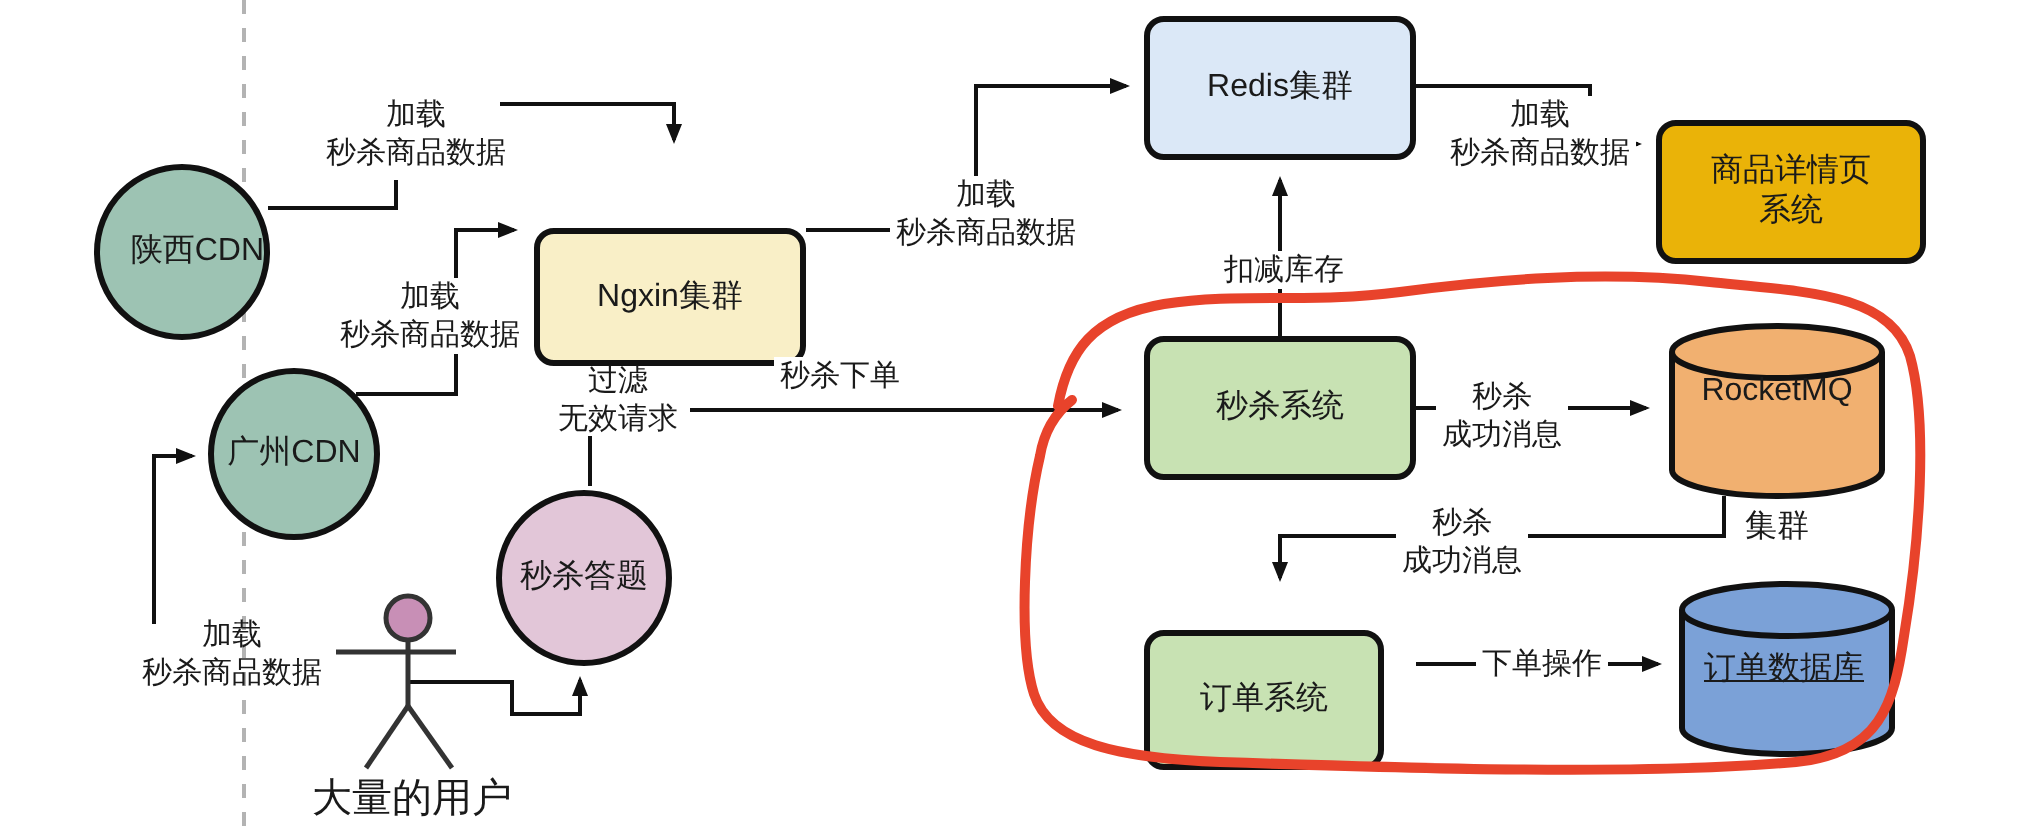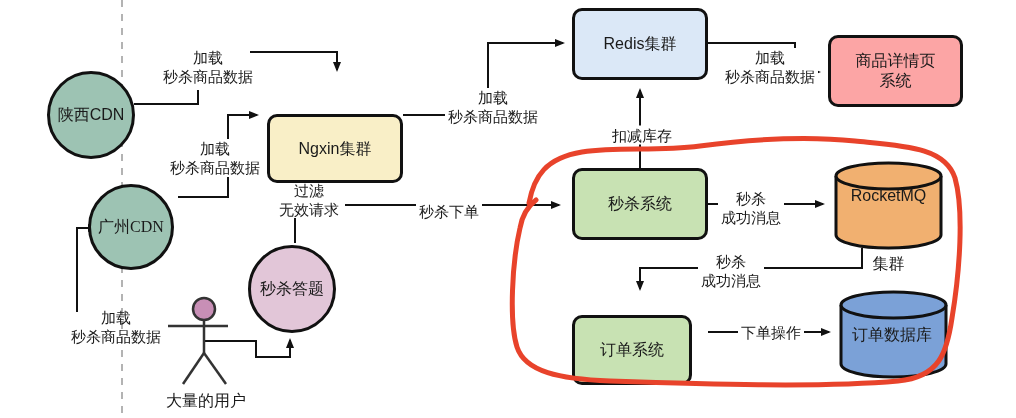--- a/index.html
+++ b/index.html
@@ -13,21 +13,21 @@
   .rect{border-radius:10px;}
   .circle{border-radius:50%;}
   .cyl-label{position:absolute;z-index:2;font-size:16px;line-height:20px;text-align:center;}
   .elabel{position:absolute;z-index:3;transform:translate(-50%,-50%);text-align:center;
           font-size:15px;line-height:19px;white-space:nowrap;}
   .elabel.bg{background:#ffffff;padding:0 3px;}
   .elabel span{display:block;}
   .fill-cdn{background:#9dc3b3;}
   .fill-nginx{background:#f9efc7;margin-top:36px;}
   .fill-redis{background:#dbe8f7;}
-  .fill-detail{background:#fca5a5;}
+  .fill-detail{background:#eab308;margin-top:25px;}
   .fill-sys{background:#c8e2b3;}
   .fill-quiz{background:#e2c6d8;}
 </style>
 </head>
 <body>
 
 <div class="canvas">
 
   <svg class="layer" width="1016" height="418" viewBox="0 0 1016 418">
     <defs>
@@ -82,25 +82,25 @@
 
     <g stroke="#333" stroke-width="2.5">
       <circle cx="204" cy="309" r="11" fill="#c88fb6"></circle>
       <line x1="204" y1="320" x2="204" y2="353"></line>
       <line x1="168" y1="326" x2="228" y2="326"></line>
       <line x1="204" y1="353" x2="183" y2="384"></line>
       <line x1="204" y1="353" x2="226" y2="384"></line>
     </g>
   </svg>
 
-  <div class="node circle fill-cdn" style="left:47px;top:71px;width:88px;height:88px;">
+  <div class="node circle fill-cdn" style="left:47px;top:82px;width:88px;height:88px;align-items:flex-end;">
     <span>陕西CDN</span>
   </div>
 
-  <div class="node circle fill-cdn" style="left:88px;top:184px;width:86px;height:86px;font-family:Liberation Serif, serif;">
+  <div class="node circle fill-cdn" style="left:104px;top:184px;width:86px;height:86px;">
     <span>广州CDN</span>
   </div>
 
   <div class="node rect fill-nginx" style="left:267px;top:78px;width:136px;height:69px;">
     <span>Ngxin集群</span>
   </div>
 
   <div class="node rect fill-redis" style="left:572px;top:8px;width:136px;height:72px;">
     <span>Redis集群</span>
   </div>
@@ -119,21 +119,21 @@
   </div>
 
   <div class="node circle fill-quiz" style="left:248px;top:245px;width:88px;height:88px;">
     <span>秒杀答题</span>
   </div>
 
   <div class="cyl-label" style="left:836px;top:186px;width:105px;">
     <span style="display:block;">RocketMQ</span>
     <span style="display:block;margin-top:48px;">集群</span>
   </div>
-  <div class="cyl-label" style="left:841px;top:325px;width:102px;">
+  <div class="cyl-label" style="left:841px;top:325px;width:102px;text-decoration:underline;">
     <span style="display:block;">订单数据库</span>
   </div>
 
   <div class="elabel" style="left:208px;top:67px;">
     <span>加载</span>
     <span>秒杀商品数据</span>
   </div>
 
   <div class="elabel bg" style="left:215px;top:158px;">
     <span>加载</span>
@@ -153,21 +153,21 @@
   <div class="elabel bg" style="left:770px;top:67px;">
     <span>加载</span>
     <span>秒杀商品数据</span>
   </div>
 
   <div class="elabel" style="left:309px;top:200px;">
     <span>过滤</span>
     <span>无效请求</span>
   </div>
 
-  <div class="elabel bg" style="left:420px;top:211px;margin-left:29px;">
+  <div class="elabel bg" style="left:420px;top:188px;">
     <span>秒杀下单</span>
   </div>
 
   <div class="elabel bg" style="left:642px;top:135px;">
     <span>扣减库存</span>
   </div>
 
   <div class="elabel bg" style="left:751px;top:208px;">
     <span>秒杀</span>
     <span>成功消息</span>
@@ -175,21 +175,21 @@
 
   <div class="elabel bg" style="left:731px;top:271px;">
     <span>秒杀</span>
     <span>成功消息</span>
   </div>
 
   <div class="elabel bg" style="left:771px;top:332px;">
     <span>下单操作</span>
   </div>
 
-  <div class="elabel" style="left:206px;top:400px;font-size:16px;">
+  <div class="elabel" style="left:206px;top:400px;font-size:20px;">
     <span>大量的用户</span>
   </div>
 
   <svg class="overlay" width="1016" height="418" viewBox="0 0 1016 418">
     <path d="M529 203
              C534 176, 546 158, 582 152
              C620 146, 655 152, 700 146
              C745 140, 800 135, 855 141
              C905 146, 945 147, 955 178
              C964 210, 960 270, 952 318

